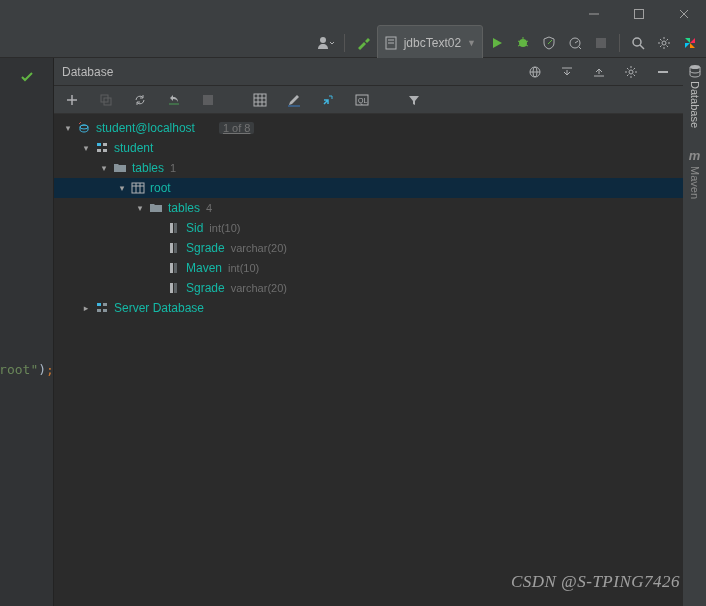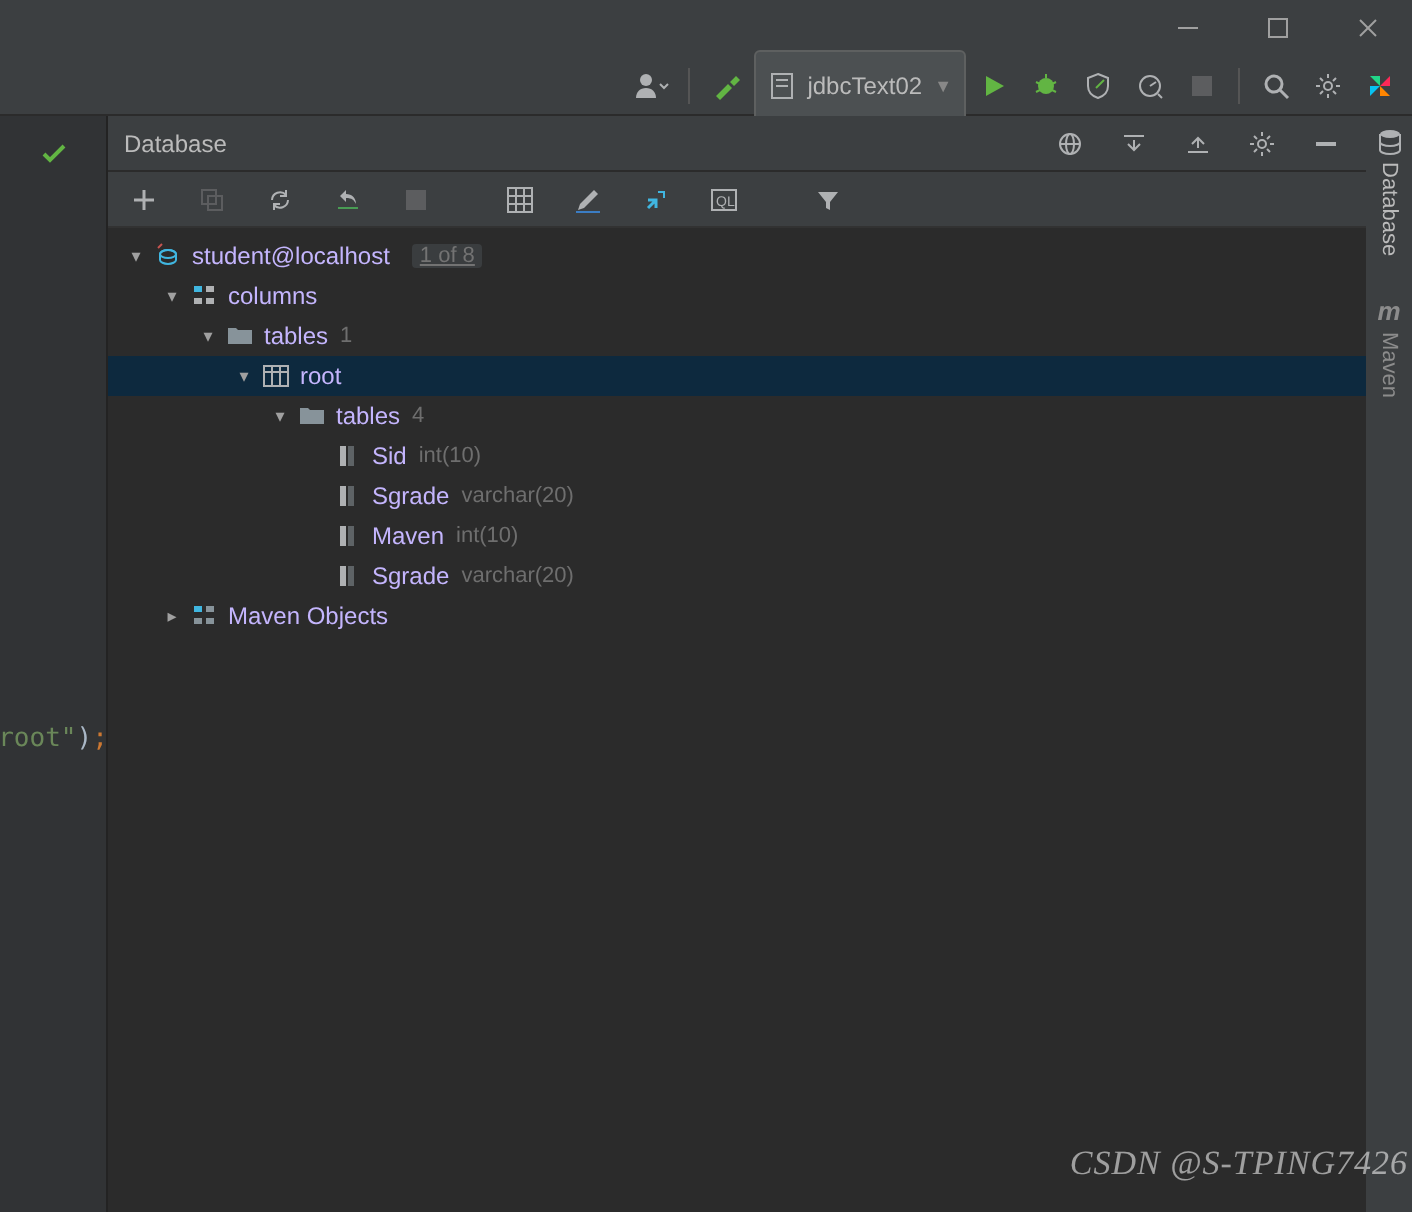--- a/index.html
+++ b/index.html
@@ -28,32 +28,32 @@
 
 .panel-toolbar { height:28px; background:#3c3f41; border-bottom:1px solid #323232; display:flex; align-items:center; padding:0 6px; gap:10px; }
 
 
 .tree { flex:1; overflow:auto; padding-top:4px; }
 .row { display:flex; align-items:center; height:20px; white-space:nowrap; }
 .row.selected { background:#0d293e; }
 .arrow { width:16px; display:inline-flex; justify-content:center; color:#a0a0a0; font-size:9px; }
 .arrow.empty { visibility:hidden; }
 .icon { width:16px; height:16px; display:inline-flex; align-items:center; justify-content:center; margin-right:4px; }
-.lbl { color:#c4b5fd; }
+.lbl { color:#14b8a6; }
 .muted { color:#6e6e6e; margin-left:6px; font-size:11px; }
-.badge { color:#737373; font-size:11px; margin-left:11px; background:#3a3d3f; padding:0 4px; border-radius:2px;text-decoration:underline; }
+.badge { color:#737373; font-size:11px; margin-left:24px; background:#3a3d3f; padding:0 4px; border-radius:2px;text-decoration:underline; }
 
 .codefrag { margin-top:258px; color:#6a8759; font-size:13px; font-family: monospace; }
 .codefrag .paren { color:#a9b7c6; }
 .codefrag .semi { color:#cc7832; }
 
 .rightlabel { writing-mode: vertical-lr; color:#8c8c8c; font-size:11px; }
 .rightlabel.db { color:#bbb; }
 
-.watermark { position:absolute; bottom:14px; right:2px; color:rgba(255,255,255,0.55); font-size:17px; font-style:italic; font-family: serif; letter-spacing:0.5px; }
+.watermark { position:absolute; bottom:14px; right:26px; color:rgba(255,255,255,0.55); font-size:17px; font-style:italic; font-family: serif; letter-spacing:0.5px; }
 
 .chk { width:14px; height:14px; display:inline-flex; align-items:center; justify-content:center; }
 .chk svg { width:14px; height:14px; }
 
 .folder-svg { fill:#87939a; }
 .table-svg { stroke:#afb1b3; }
 .col-svg { fill:#afb1b3; }
 </style>
 </head>
 <body>
@@ -292,21 +292,21 @@
       <div class="row" style="padding-left:24px">
         <span class="arrow">▾</span>
         <span class="icon">
             <svg width="14" height="14" viewBox="0 0 14 14">
               <rect x="2" y="2" width="4" height="3" fill="#40b6e0"></rect>
               <rect x="8" y="2" width="4" height="3" fill="#afb1b3"></rect>
               <rect x="2" y="8" width="4" height="3" fill="#afb1b3"></rect>
               <rect x="8" y="8" width="4" height="3" fill="#afb1b3"></rect>
             </svg>
           </span>
-        <span class="lbl">columns</span>
+        <span class="lbl">student</span>
       </div>
 
       <div class="row" style="padding-left:42px">
         <span class="arrow">▾</span>
         <span class="icon">
             <svg width="14" height="14" viewBox="0 0 14 14">
               <path class="folder-svg" d="M1 3h4l1 1h7v7H1z"></path>
             </svg>
           </span>
         <span class="lbl">tables</span>
@@ -385,21 +385,21 @@
       <div class="row" style="padding-left:24px">
         <span class="arrow">▸</span>
         <span class="icon">
             <svg width="14" height="14" viewBox="0 0 14 14">
               <rect x="2" y="2" width="4" height="3" fill="#40b6e0"></rect>
               <rect x="8" y="2" width="4" height="3" fill="#87939a"></rect>
               <rect x="2" y="8" width="4" height="3" fill="#87939a"></rect>
               <rect x="8" y="8" width="4" height="3" fill="#87939a"></rect>
             </svg>
           </span>
-        <span class="lbl">Maven Objects</span>
+        <span class="lbl">Server Database</span>
       </div>
     </div>
   </div>
 
   <div class="rightgutter">
     <div style="display:flex;flex-direction:column;align-items:center;gap:3px">
       <svg width="14" height="14" viewBox="0 0 14 14">
           <ellipse cx="7" cy="3" rx="5" ry="2" fill="#afb1b3"></ellipse>
           <path d="M2 3v8c0 1 2 2 5 2s5-1 5-2V3" fill="none" stroke="#afb1b3"></path>
           <path d="M2 7c0 1 2 2 5 2s5-1 5-2" fill="none" stroke="#afb1b3"></path>

